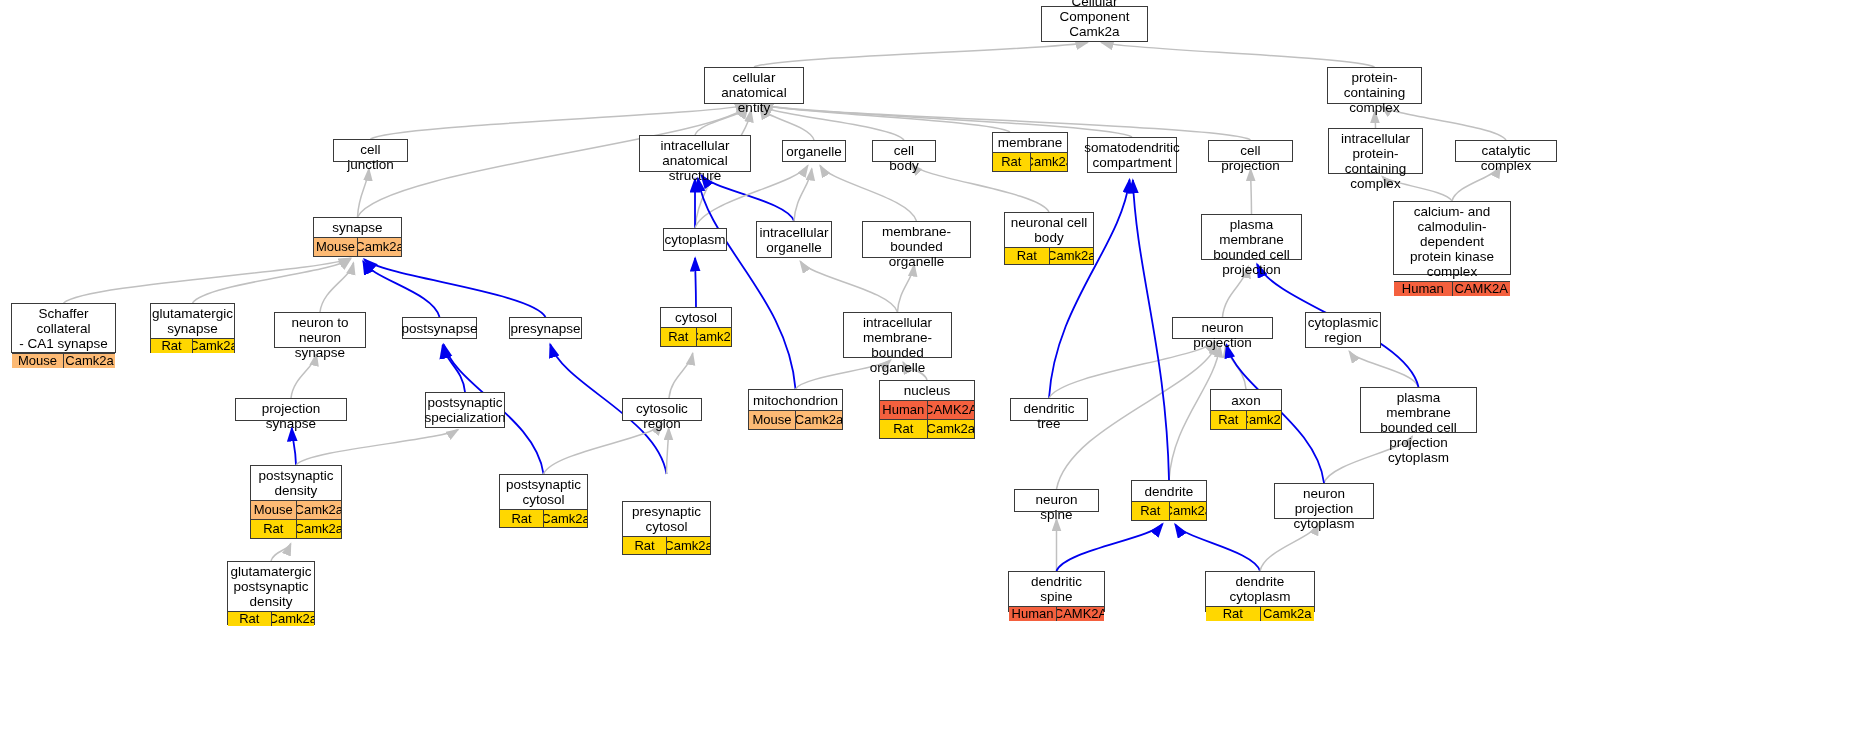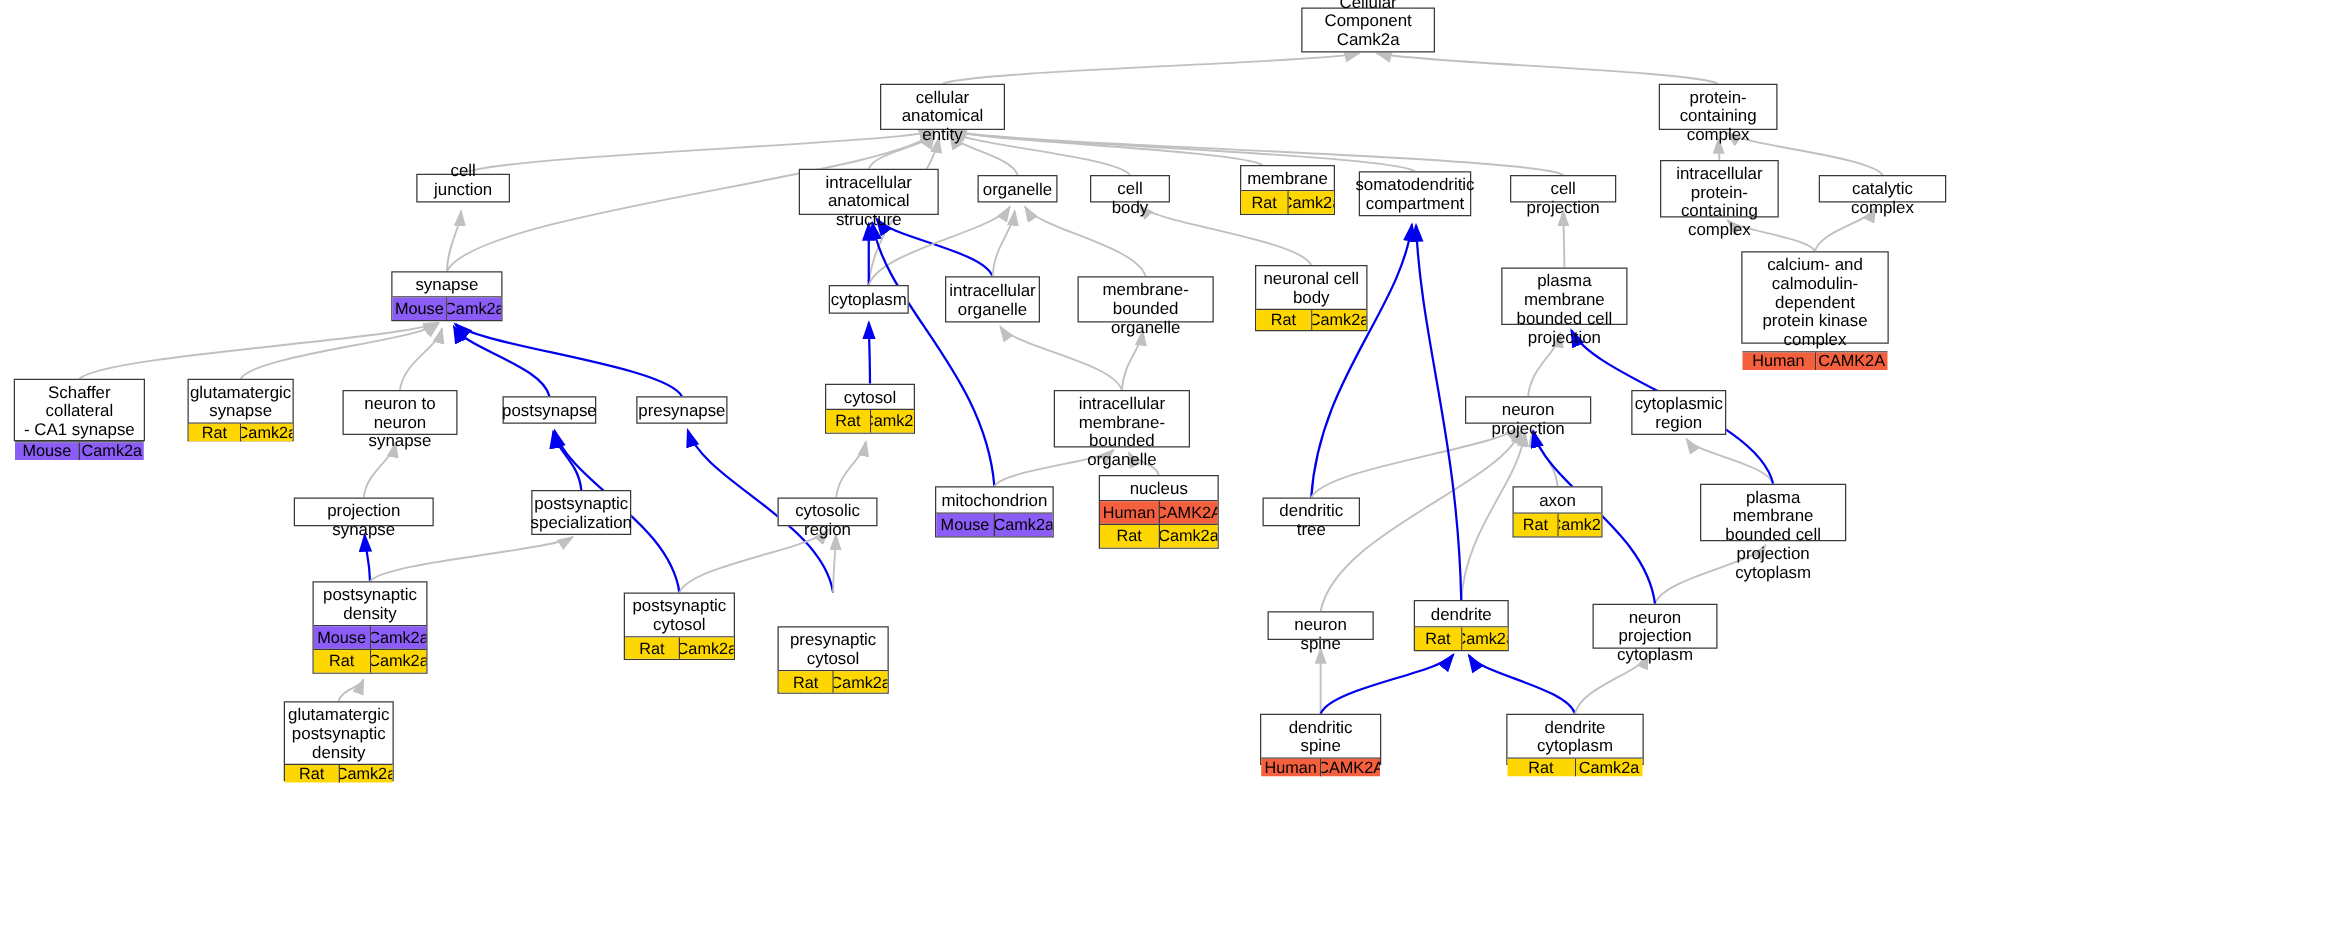--- a/index.html
+++ b/index.html
@@ -59,21 +59,21 @@
     font-size: 13px;
     line-height: 14px;
     color: #000000;
     flex: 1 1 0;
     overflow: hidden;
   }
   .anno-cell.first {
     border-right: 1.4px solid #3a3a3a;
   }
   .sp-rat  { background: #ffd700; }
-  .sp-mouse{ background: #8b5cf6; }
+  .sp-mouse{ background: #fdba74; }
   .sp-human{ background: #f4603e; }
 </style>
 </head>
 <body>
 
 <div id="canvas">
   <svg id="edge-layer" viewBox="0 0 1861 752">
     <defs>
       <marker id="arrow-gray" markerWidth="10" markerHeight="10" refX="8" refY="3.2" orient="auto" markerUnits="strokeWidth">
         <path d="M0,0 L9,3.2 L0,6.4 z" fill="#c0c0c0"></path>
@@ -150,21 +150,21 @@
 Camk2a</div>
       </div>
       <div class="node" style="left: 704px; top: 67px; width: 100px; height: 37px;">
         <div class="node-title">cellular anatomical
 entity</div>
       </div>
       <div class="node" style="left: 1327px; top: 67px; width: 95px; height: 37px;">
         <div class="node-title">protein-containing
 complex</div>
       </div>
-      <div class="node" style="left: 333px; top: 139px; width: 75px; height: 23px; justify-content: flex-end;">
+      <div class="node" style="left: 333px; top: 139px; width: 75px; height: 23px;">
         <div class="node-title">cell junction</div>
       </div>
       <div class="node" style="left: 639px; top: 135px; width: 112px; height: 37px;">
         <div class="node-title">intracellular
 anatomical structure</div>
       </div>
       <div class="node" style="left: 782px; top: 140px; width: 64px; height: 22px;">
         <div class="node-title">organelle</div>
       </div>
       <div class="node" style="left: 872px; top: 140px; width: 64px; height: 22px;">

